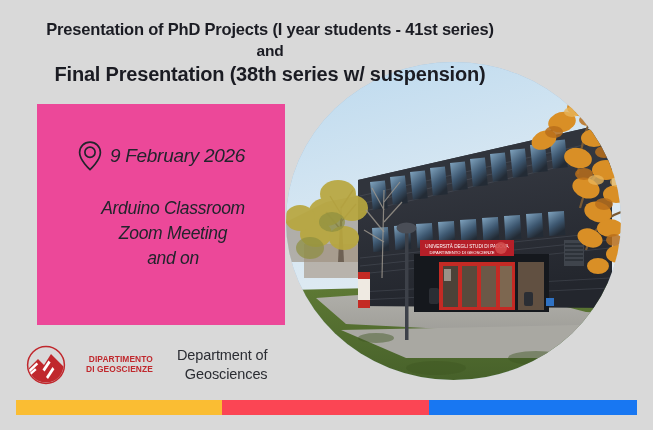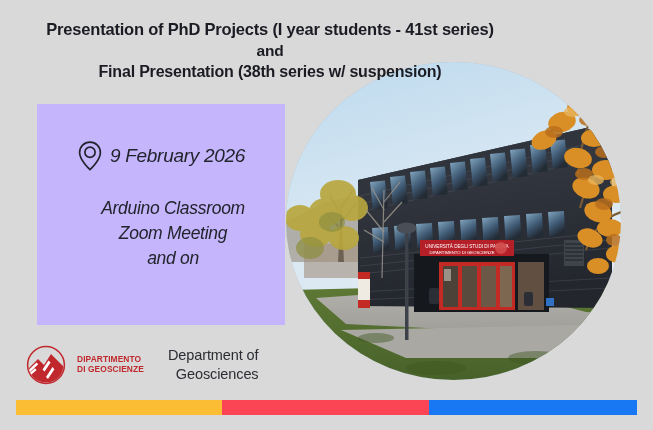--- a/index.html
+++ b/index.html
@@ -29,21 +29,21 @@
     font-weight: bold;
     color: #1b1c23;
     letter-spacing: -0.2px;
     line-height: 1.32;
     white-space: nowrap;
   }
   .title-line.conj {
     font-size: 15.5px;
   }
   .title-line.l3 {
-    font-size: 16px;
+    font-size: 20px;
   }
 
   
   .photo-circle {
     position: absolute;
     left: 286px;
     top: 62px;
     width: 335px;
     height: 318px;
     border-radius: 50%;
@@ -107,21 +107,22 @@
     left: 24px;
     top: 345px;
     display: flex;
     align-items: center;
     gap: 18px;
     z-index: 5;
   }
   .logo-wrap {
     display: flex;
     align-items: center;
-    gap: 9px;
+    gap: 18px;
+    text-align: right;
   }
   .logo-mark {
     width: 44px;
     height: 40px;
     flex: 0 0 auto;
   }
   .logo-words {
     display: flex;
     flex-direction: column;
     justify-content: center;
@@ -361,21 +362,21 @@
 
     <g fill="#3f5722" opacity="0.45">
       <ellipse cx="40" cy="292" rx="24" ry="6"></ellipse>
       <ellipse cx="150" cy="306" rx="30" ry="7"></ellipse>
       <ellipse cx="250" cy="296" rx="28" ry="7"></ellipse>
       <ellipse cx="90" cy="276" rx="18" ry="5"></ellipse>
     </g>
   </svg>
 </div>
 
-<div class="info-card" style="background: #c4b5fd;">
+<div class="info-card" style="background: #ec4899;">
   <div class="card-row">
     <svg class="pin-icon" viewBox="0 0 26 32">
       <path d="M13 2.2 C7.2 2.2 2.6 6.8 2.6 12.6 C2.6 20.4 13 29.6 13 29.6 C13 29.6 23.4 20.4 23.4 12.6 C23.4 6.8 18.8 2.2 13 2.2 Z" fill="none" stroke="#22242c" stroke-width="1.7"></path>
       <circle cx="13" cy="12.3" r="5.1" fill="none" stroke="#22242c" stroke-width="1.7"></circle>
     </svg>
     <div class="date-text">9 February 2026</div>
   </div>
   <div class="venue-text">
     <div>Arduino Classroom</div>
     <div>Zoom Meeting</div>

